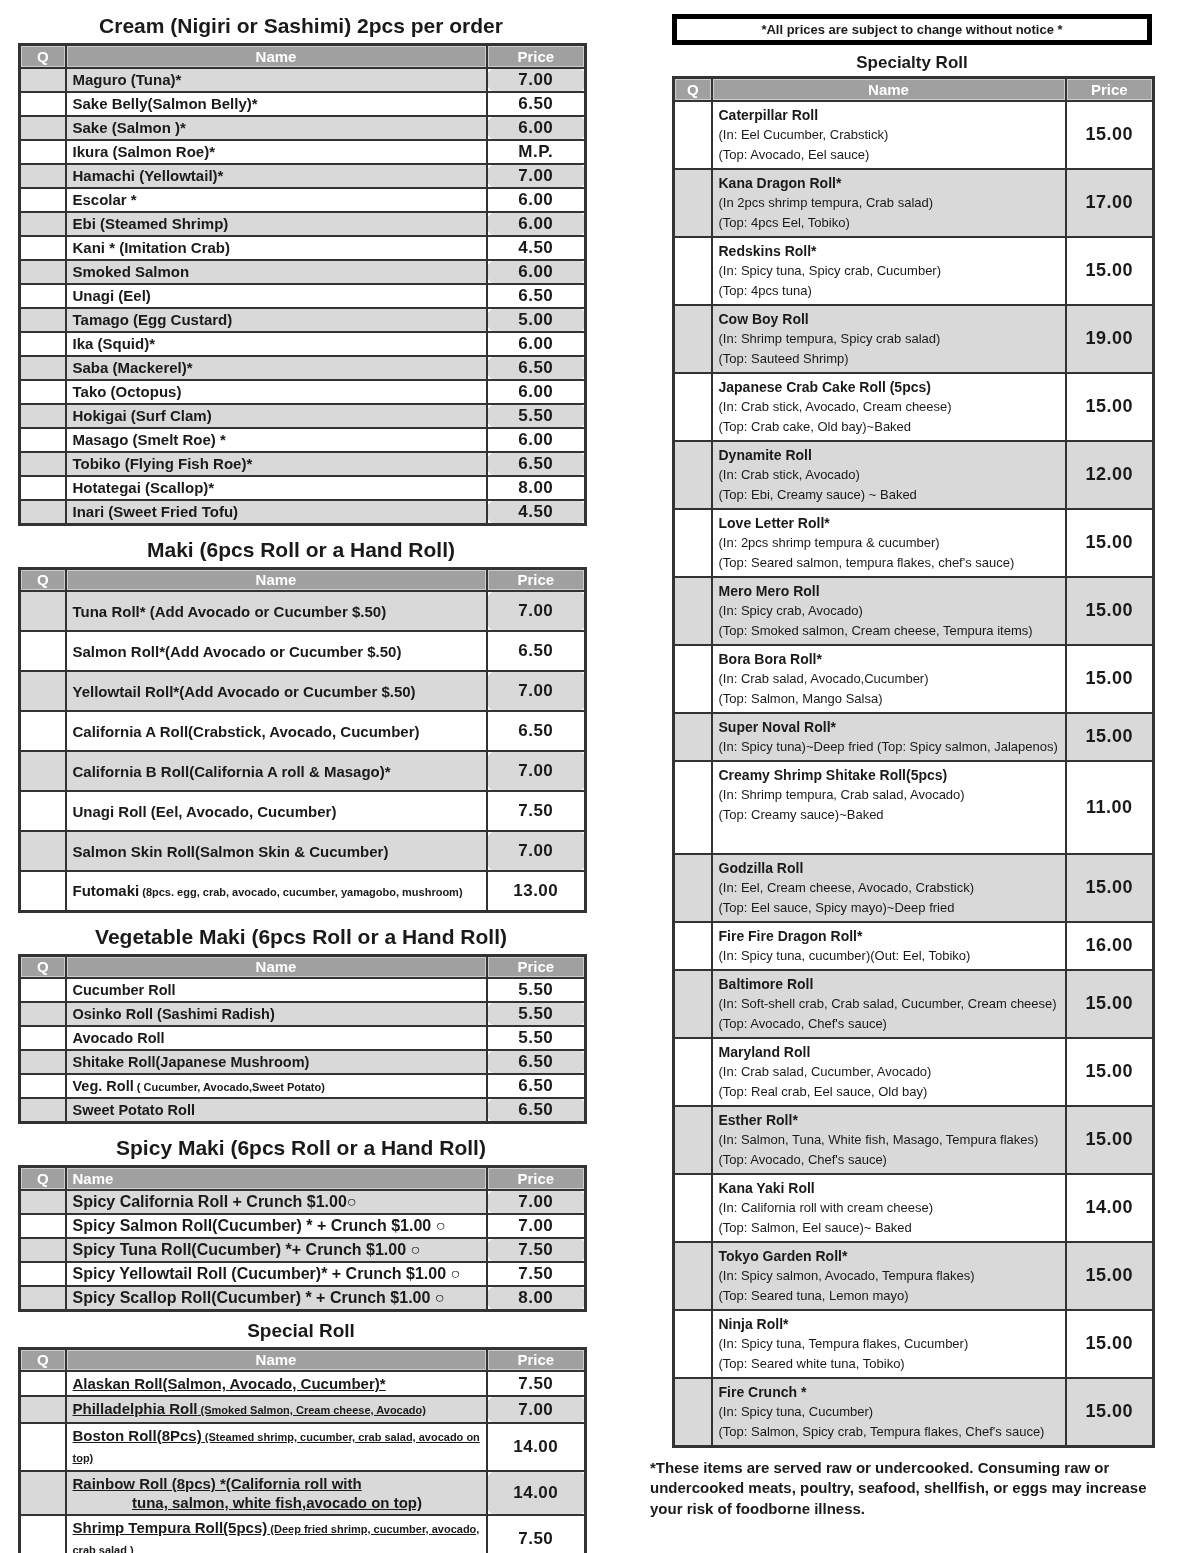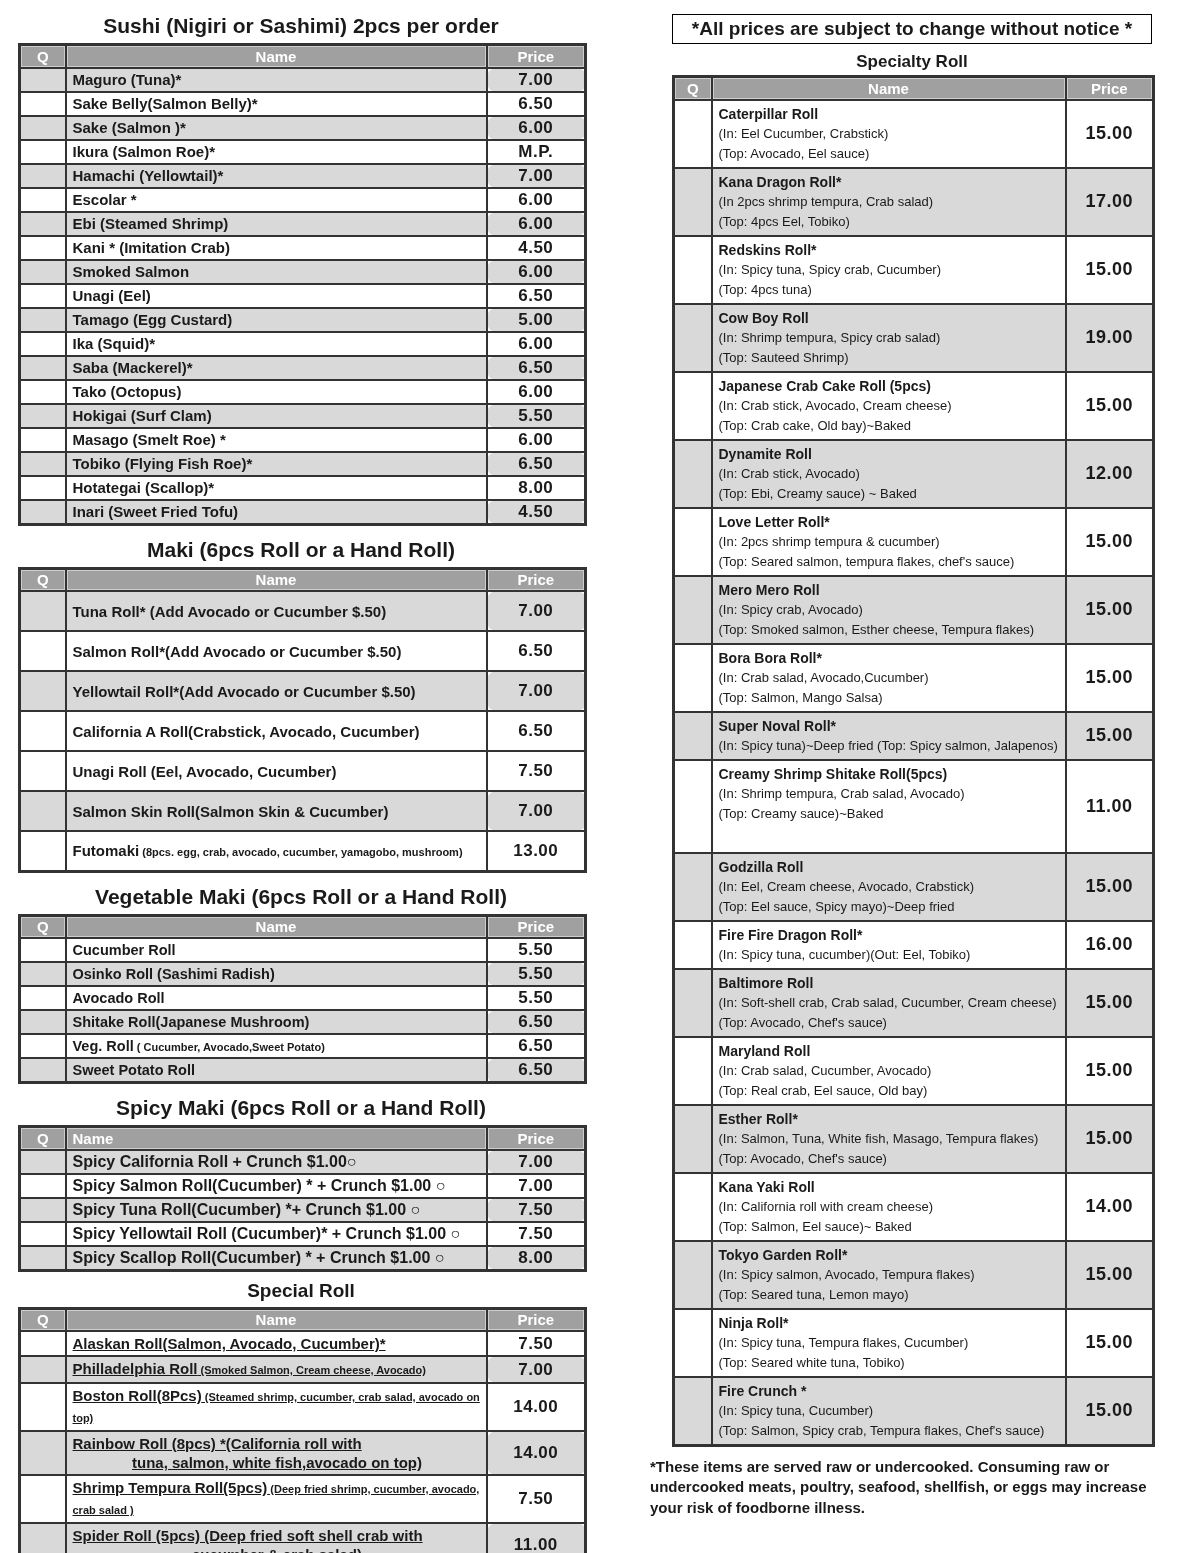--- a/index.html
+++ b/index.html
@@ -46,35 +46,35 @@
   .sec2 .namecell{font-size:14.5px;}
   .sec3 tbody td{height:22px;}
   .sec3 .namecell{font-size:16px;}
   .sec4 .namecell{line-height:19px;padding-top:2px;padding-bottom:2px;text-decoration:underline;}
 
   .secR .namecell{font-size:14px;line-height:20px;padding:3px 6px;}
   .secR .nm{display:block;}
   .secR .namecell.tall{padding-bottom:28px;}
 
   .notice{
-    border:1px solid #000000;font-weight:bold;font-size:19px;text-align:center;
+    border:5px solid #000000;font-weight:bold;font-size:13px;text-align:center;
     padding:3px 0;margin:2px 0 8px;
   }
   .footer{
     font-weight:bold;font-size:15px;line-height:1.38;
     margin-top:10px;margin-left:-22px;width:512px;
   }
 </style>
 </head>
 <body>
 
 <div class="page">
   <div class="col left" id="col-left">
       <div class="menu-section sec0">
-        <div class="section-title">Sushi (Nigiri or Sashimi) 2pcs per order</div>
+        <div class="section-title">Cream (Nigiri or Sashimi) 2pcs per order</div>
         <table>
           <colgroup>
             <col class="col-q">
             <col class="col-name">
             <col class="col-price">
           </colgroup>
           <thead>
             <tr>
               <th class="q">Q</th>
               <th class="name">Name</th>
@@ -208,20 +208,25 @@
             </tr>
             <tr class="gray">
               <td class="qcell"></td>
               <td class="namecell"><span class="nm">Yellowtail Roll*(Add Avocado or Cucumber $.50)</span></td>
               <td class="pricecell">7.00</td>
             </tr>
             <tr>
               <td class="qcell"></td>
               <td class="namecell"><span class="nm">California A Roll(Crabstick, Avocado, Cucumber)</span></td>
               <td class="pricecell">6.50</td>
+            </tr>
+            <tr class="gray">
+              <td class="qcell"></td>
+              <td class="namecell"><span class="nm">California B Roll(California A roll &amp; Masago)*</span></td>
+              <td class="pricecell">7.00</td>
             </tr>
             <tr>
               <td class="qcell"></td>
               <td class="namecell"><span class="nm">Unagi Roll (Eel, Avocado, Cucumber)</span></td>
               <td class="pricecell">7.50</td>
             </tr>
             <tr class="gray">
               <td class="qcell"></td>
               <td class="namecell"><span class="nm">Salmon Skin Roll(Salmon Skin &amp; Cucumber)</span></td>
               <td class="pricecell">7.00</td>
@@ -457,21 +462,21 @@
                   <div class="sub">(In: 2pcs shrimp tempura &amp; cucumber)</div>
                   <div class="sub">(Top: Seared salmon, tempura flakes, chef's sauce)</div>
                 </td>
                 <td class="pricecell">15.00</td>
               </tr>
               <tr class="gray">
                 <td class="qcell"></td>
                 <td class="namecell">
                   <span class="nm">Mero Mero Roll</span>
                   <div class="sub">(In: Spicy crab, Avocado)</div>
-                  <div class="sub">(Top: Smoked salmon, Esther cheese, Tempura flakes)</div>
+                  <div class="sub">(Top: Smoked salmon, Cream cheese, Tempura items)</div>
                 </td>
                 <td class="pricecell">15.00</td>
               </tr>
               <tr>
                 <td class="qcell"></td>
                 <td class="namecell">
                   <span class="nm">Bora Bora Roll*</span>
                   <div class="sub">(In: Crab salad, Avocado,Cucumber)</div>
                   <div class="sub">(Top: Salmon, Mango Salsa)</div>
                 </td>

